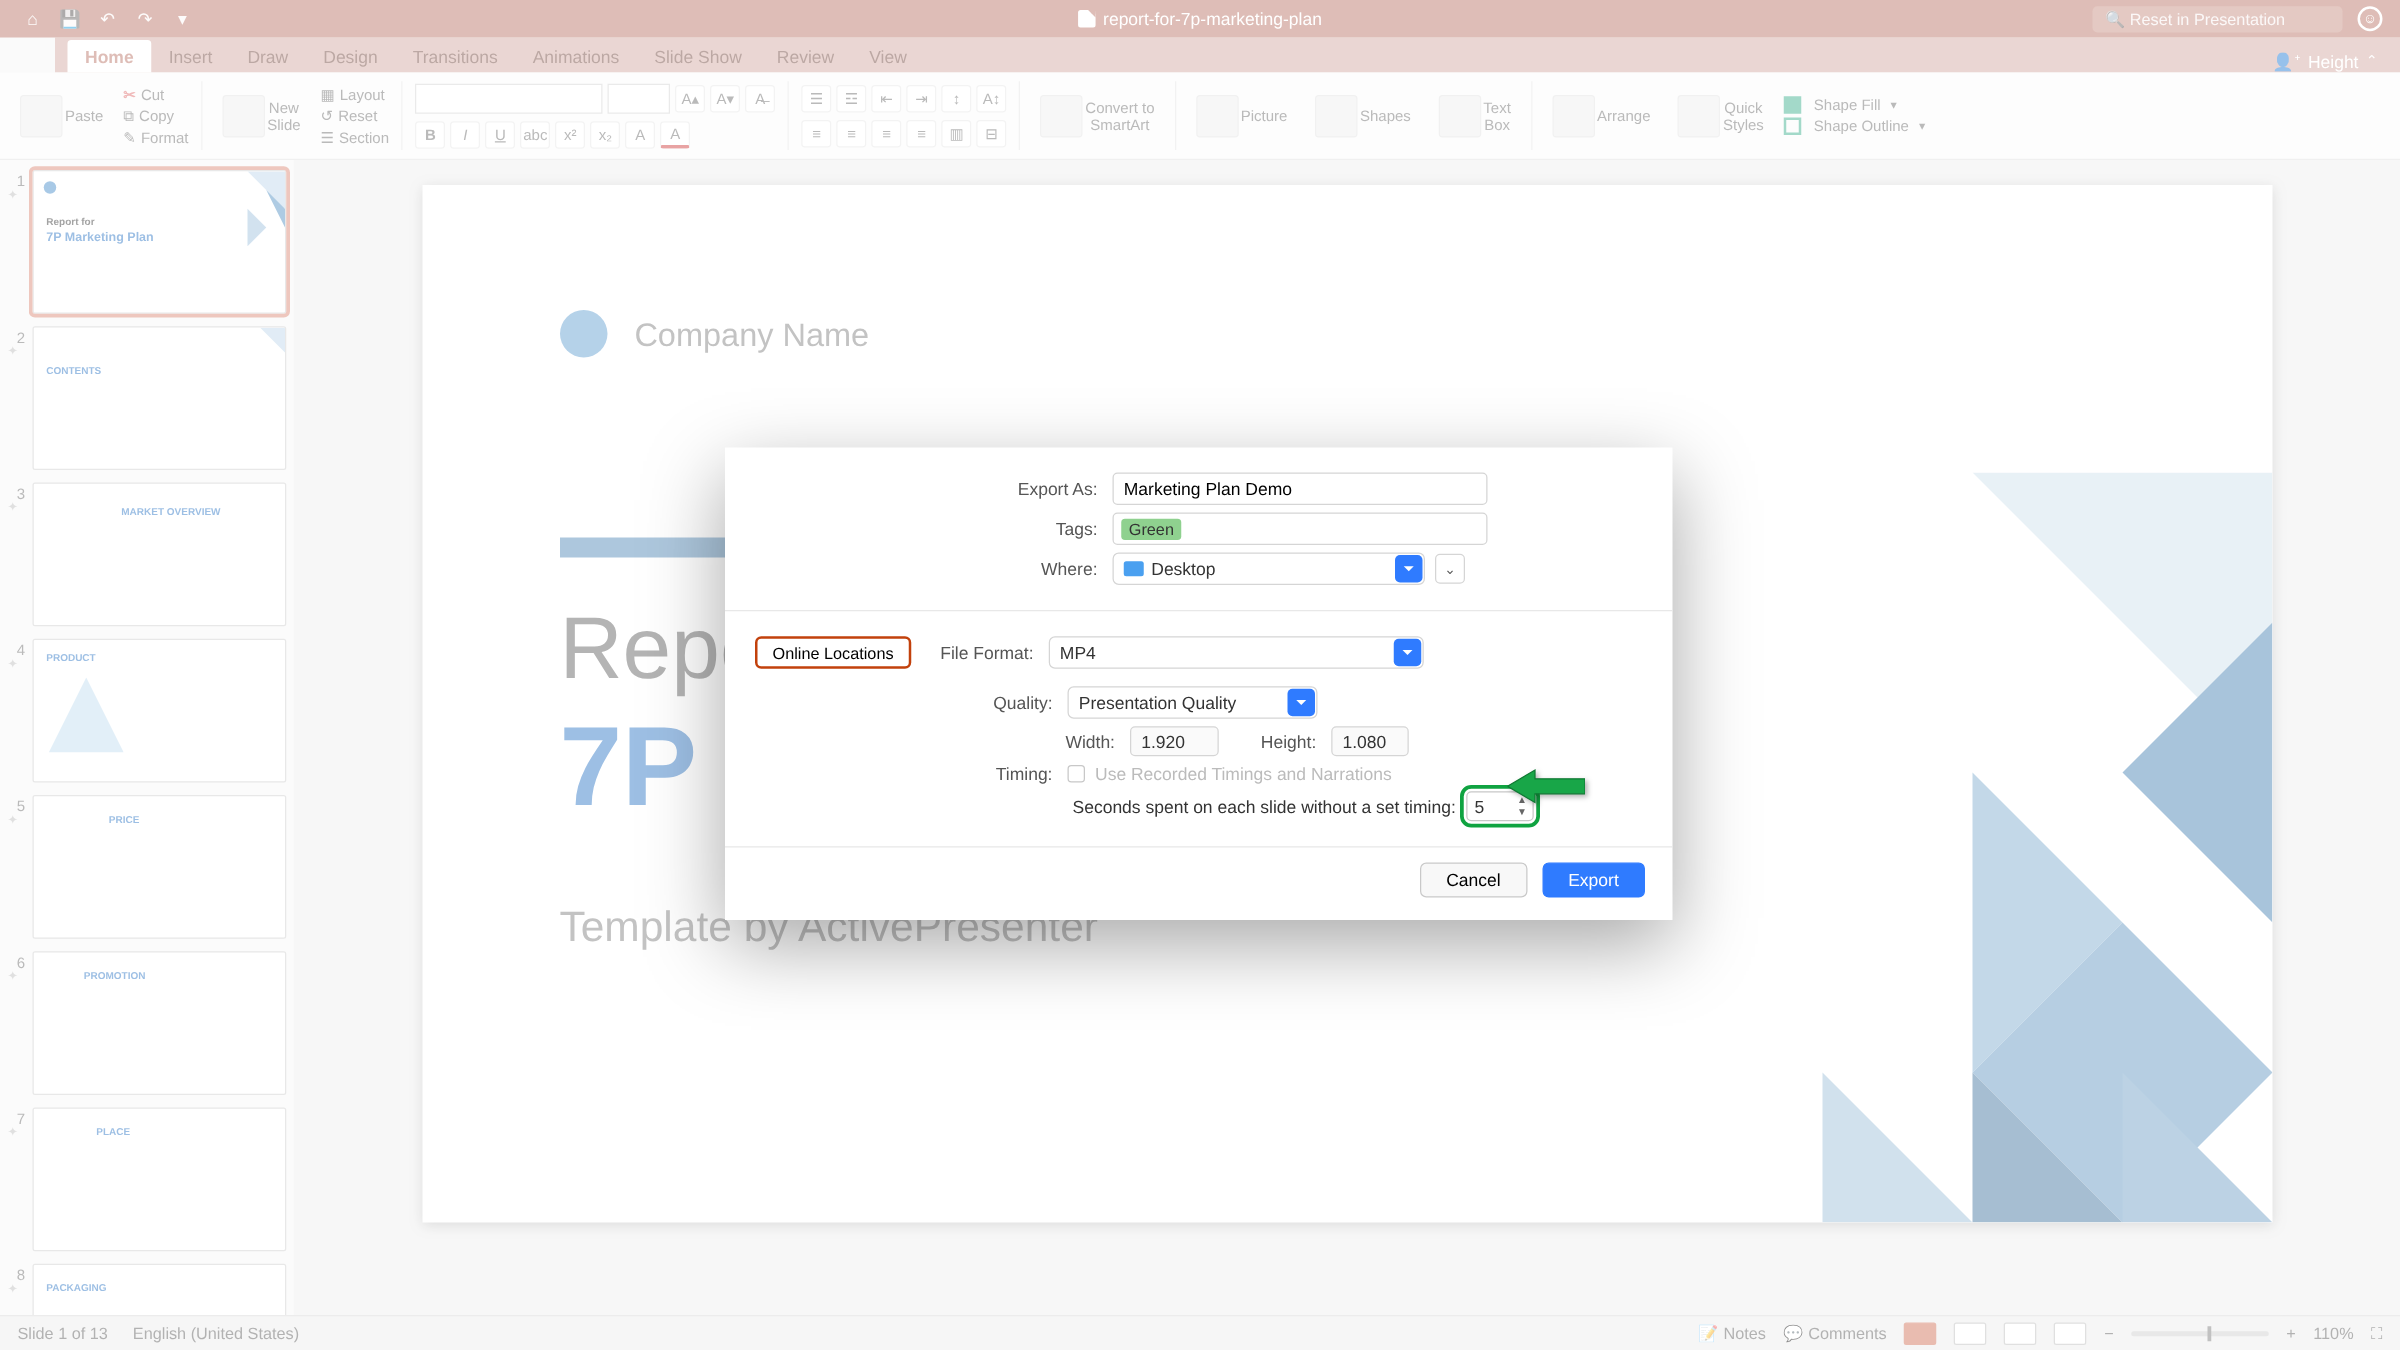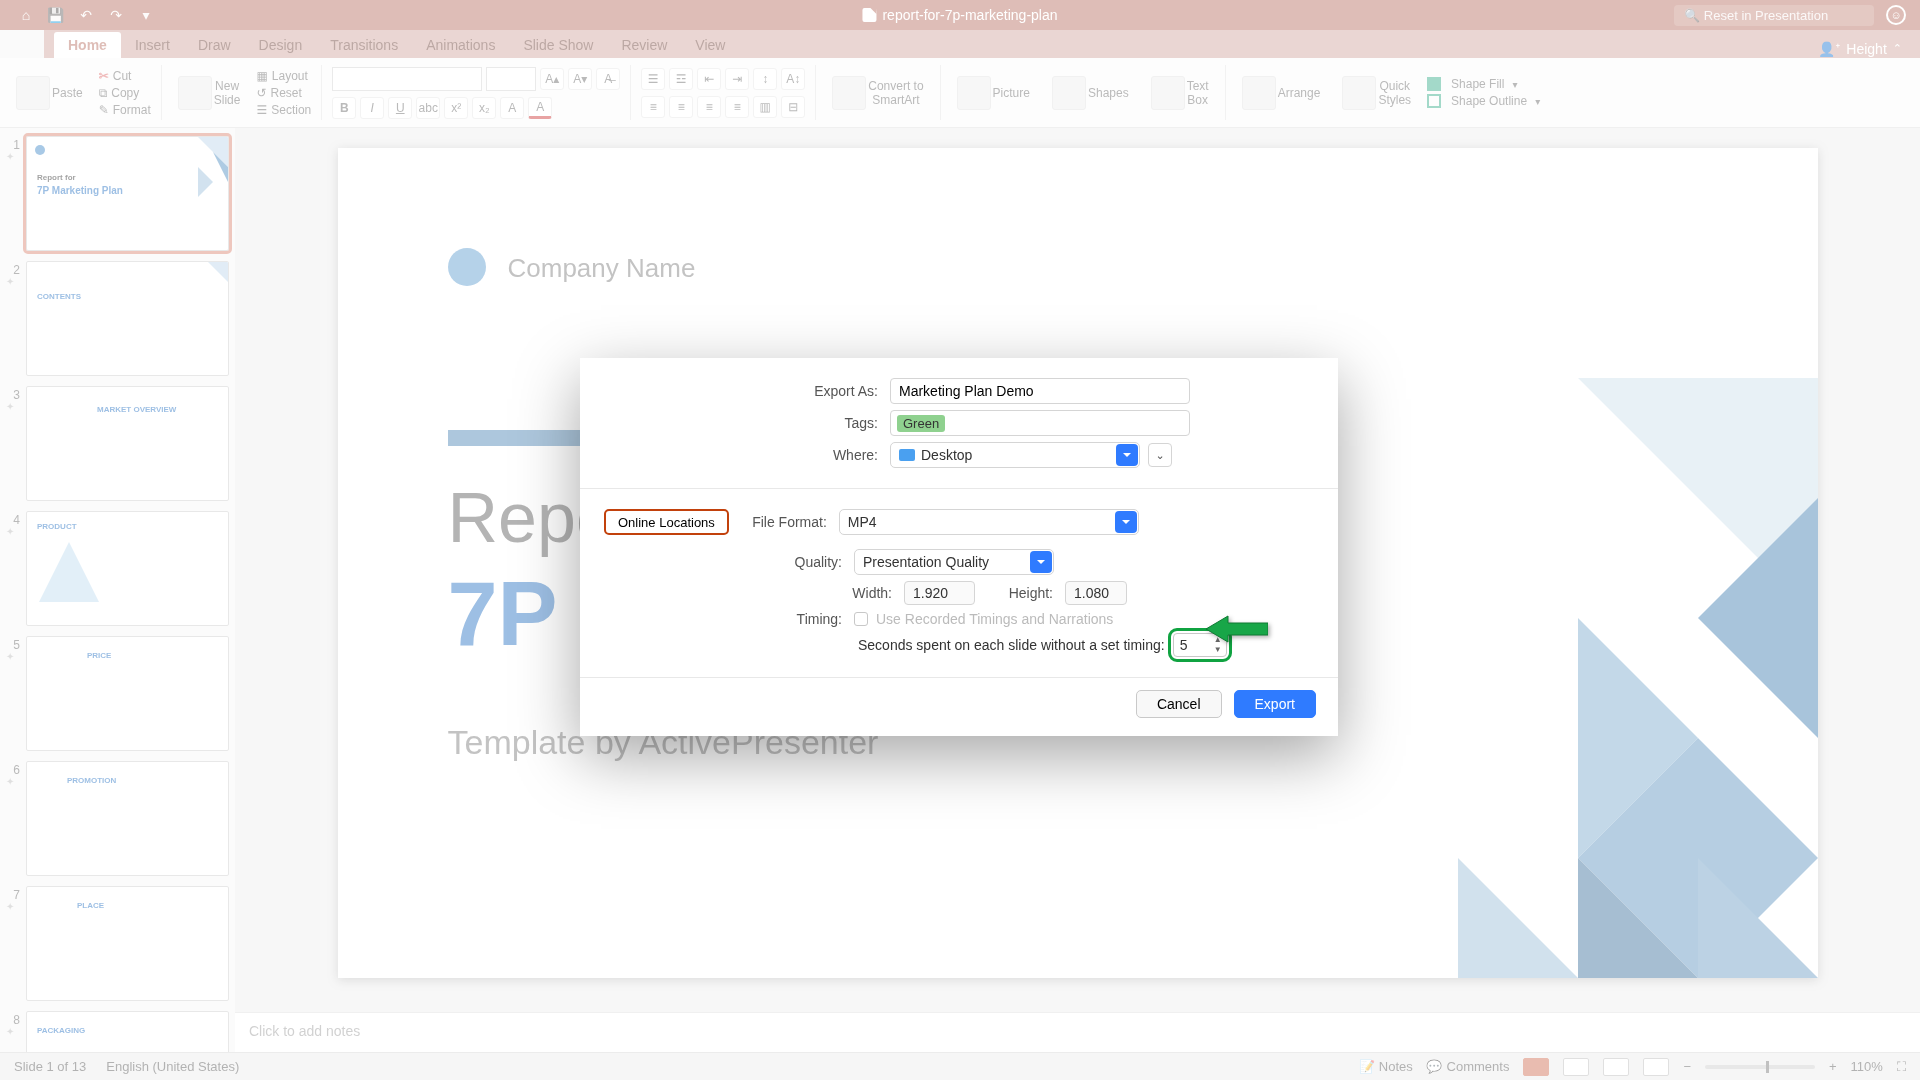--- a/index.html
+++ b/index.html
@@ -395,23 +395,20 @@
             <polygon points="520,120 400,240 520,360" fill="#3f7db0"></polygon>
             <polygon points="280,240 400,360 280,480" fill="#7aa9cd"></polygon>
             <polygon points="400,360 520,480 400,600 280,480" fill="#5d93bf"></polygon>
             <polygon points="160,480 280,600 160,600" fill="#9abdd8"></polygon>
             <polygon points="280,480 400,600 280,600" fill="#3b6f9c"></polygon>
             <polygon points="400,480 520,600 400,600" fill="#6a9bc4"></polygon>
           </svg>
         </div>
       </div>
     </div>
-    <div class="notes">
-      <span>Click to add notes</span>
-    </div>
   </div>
 
 </div>
 
 <div class="statusbar">
   <span>Slide 1 of 13</span>
   <span>English (United States)</span>
   <div class="right">
     <span>📝 <span>Notes</span></span>
     <span>💬 <span>Comments</span></span>

